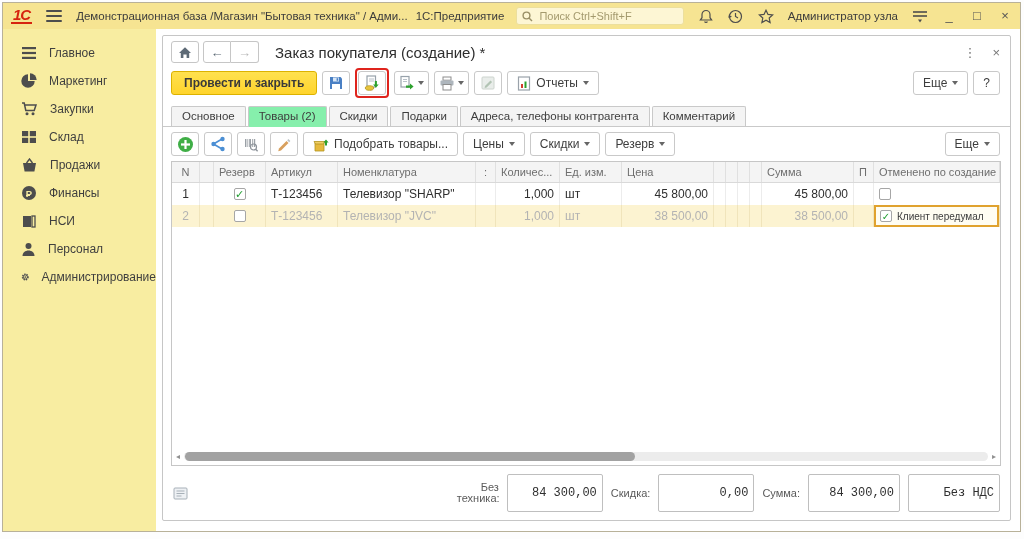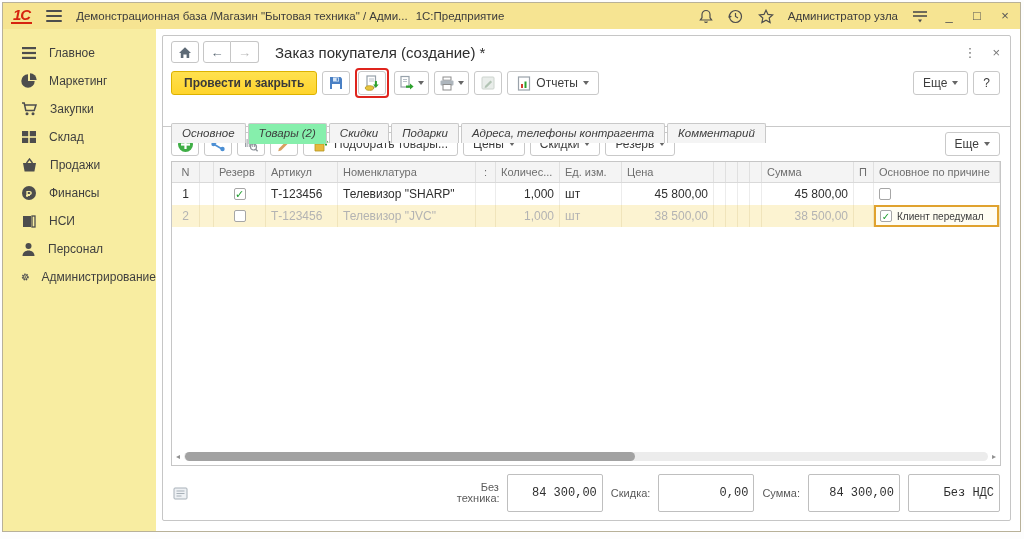--- a/index.html
+++ b/index.html
@@ -49,21 +49,21 @@
     display:flex;align-items:center;justify-content:center;gap:3px;cursor:pointer;padding:0 4px;}
   .icon-btn.disabled{cursor:default;}
   .ann{border:2px solid #df241d;border-radius:4px;padding:1px;display:flex;}
   .caret{width:0;height:0;border-left:3.5px solid transparent;border-right:3.5px solid transparent;border-top:4px solid #666;}
   .btn{height:24px;border:1px solid #c9c9c9;border-radius:3px;background:#fff;display:flex;align-items:center;
     gap:5px;font-size:12px;color:#3d3d3d;padding:0 9px;cursor:pointer;}
   .spacer{flex:1;}
   
   .tabs{display:flex;gap:2px;padding:2px 8px 0 8px;border-bottom:1px solid #c9c9c9;}
   .tab{font-size:11.5px;color:#3d3d3d;border:1px solid #c9c9c9;border-bottom:none;border-radius:2px 2px 0 0;
-    background:#f4f4f4;padding:3px 10px 4px;cursor:pointer;position:relative;top:17px;font-style:italic;}
+    background:#f4f4f4;padding:3px 10px 4px;cursor:pointer;position:relative;top:0;}
   .tab.active{background:#86efac;margin-bottom:-1px;padding-bottom:5px;}
   
   .g-toolbar{display:flex;align-items:flex-start;gap:5px;padding:5px 10px 5px 8px;}
   
   .table-wrap{flex:1;margin:0 9px 4px 8px;border:1px solid #c6c6c6;display:flex;flex-direction:column;overflow:hidden;}
   .t-head{display:flex;background:#f4f4f4;border-bottom:1px solid #d9d9d9;height:21px;flex:none;}
   .t-head .cell{color:#6e6e6e;font-size:11px;}
   .t-row{display:flex;height:22px;flex:none;cursor:pointer;}
   .cell{display:flex;align-items:center;padding:0 5px;font-size:12px;color:#2f2f2f;
     border-right:1px solid #ececec;overflow:hidden;white-space:nowrap;}
@@ -113,20 +113,29 @@
 
   <div class="topbar">
     <div class="logo">1С</div>
     <div class="hamburger">
         <i></i>
         <i></i>
         <i></i>
       </div>
     <div class="tb-title">Демонстрационная база /Магазин "Бытовая техника" / Адми...</div>
     <div class="tb-app">1С:Предприятие</div>
+    <div class="tb-search">
+      <span>
+        <svg width="11" height="11" viewBox="0 0 11 11">
+            <circle cx="4.5" cy="4.5" r="3.4" fill="none" stroke="#9a9067" stroke-width="1.4"></circle>
+            <line x1="7" y1="7" x2="10" y2="10" stroke="#9a9067" stroke-width="1.4"></line>
+          </svg>
+      </span>
+      <input placeholder="Поиск Ctrl+Shift+F" style="">
+    </div>
     <div class="tb-right">
       <div class="tb-ic">
         <svg width="14" height="15" viewBox="0 0 14 15">
             <path d="M7 1.5a4 4 0 0 1 4 4v3.2l1.6 2.3H1.4L3 8.7V5.5a4 4 0 0 1 4-4z" fill="none" stroke="#4d4d4d" stroke-width="1.2"></path>
             <path d="M5.6 12.5a1.5 1.5 0 0 0 2.8 0" fill="none" stroke="#4d4d4d" stroke-width="1.2"></path>
           </svg>
       </div>
       <div class="tb-ic">
         <svg width="15" height="15" viewBox="0 0 15 15">
             <circle cx="7.5" cy="7.5" r="6" fill="none" stroke="#4d4d4d" stroke-width="1.2"></circle>
@@ -392,21 +401,21 @@
             <div class="cell col-x2 c">:</div>
             <div class="cell col-qty">Количес...</div>
             <div class="cell col-unit">Ед. изм.</div>
             <div class="cell col-price">Цена</div>
             <div class="cell col-nn"></div>
             <div class="cell col-nn"></div>
             <div class="cell col-nn"></div>
             <div class="cell col-nn"></div>
             <div class="cell col-sum">Сумма</div>
             <div class="cell col-p">П</div>
-            <div class="cell col-cancel">Основное по причине</div>
+            <div class="cell col-cancel">Отменено по создание</div>
           </div>
 
           <div class="t-row">
             <div class="cell col-n c">1</div>
             <div class="cell col-x1"></div>
             <div class="cell col-res c">
                 <span class="cb checked"></span>
               </div>
             <div class="cell col-art">Т-123456</div>
             <div class="cell col-nom">Телевизор "SHARP"</div>

